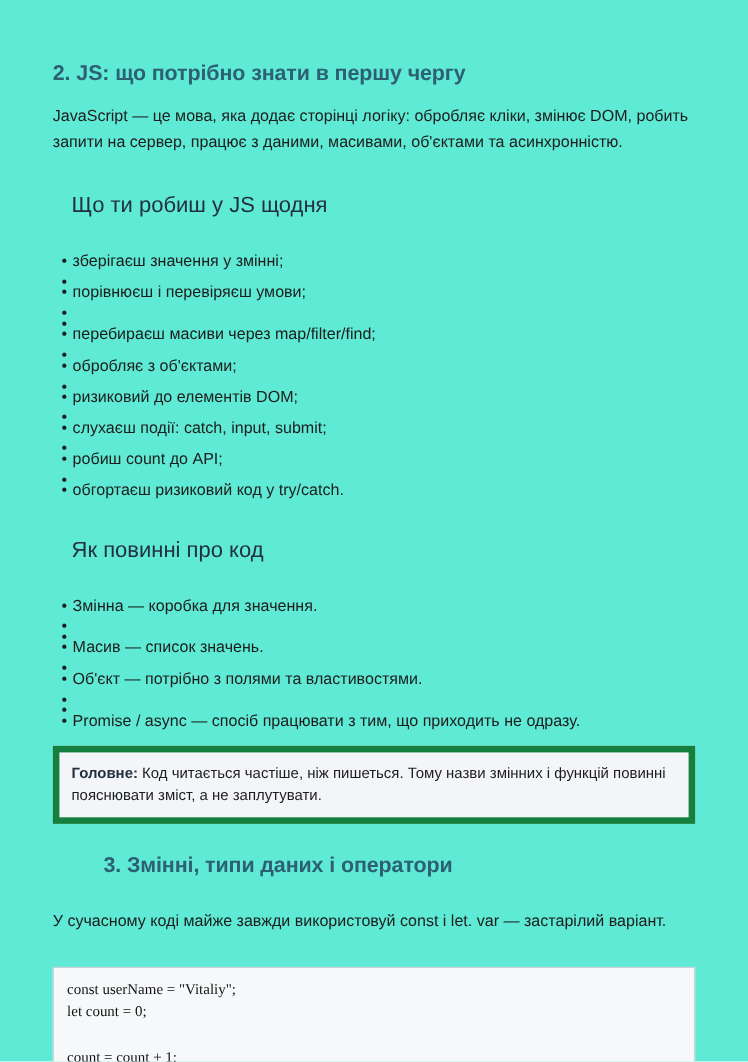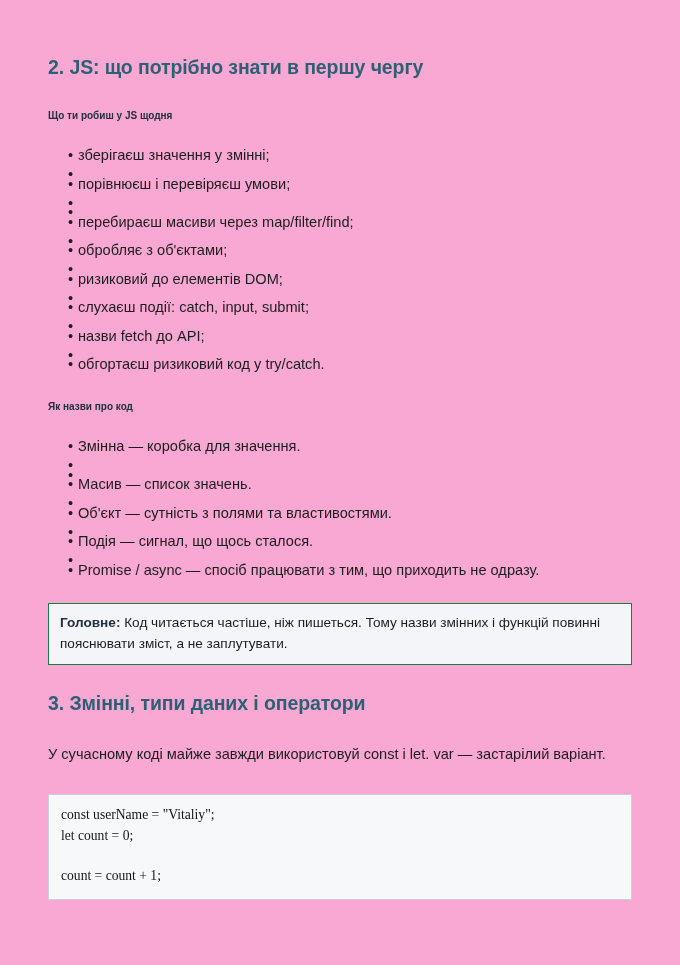--- a/index.html
+++ b/index.html
@@ -15,55 +15,55 @@
     color: #1c1c1c;
     overflow: hidden;
   }
 
   .page {
     position: relative;
     width: 680px;
     height: 965px;
     box-sizing: border-box;
     padding: 0 48px;
-    background: #f9a8d4;
+    background: #5eead4;
   }
 
   
   .section-heading {
     color: #2d6073;
     font-size: 19.5px;
     font-weight: bold;
     letter-spacing: -0.1px;
     line-height: 1.25;
     margin: 0;
   }
   .sec2-heading { padding-top: 55px; }
-  .sec3-heading { padding-top: 0; }
+  .sec3-heading { padding-top: 0; margin-left: 46px; }
 
   .sub-heading {
     color: #22313f;
-    font-size: 10px;
-    font-weight: bold;
+    font-size: 20px;
+    font-weight: normal;
     line-height: 1.3;
-    margin: 0;
+    margin: 17px;
   }
 
   
   .para {
     font-size: 14.6px;
     line-height: 1.62;
     color: #1d1d1d;
     margin: 0;
   }
 
   
   .bullets {
     list-style: none;
-    margin: 12px;
+    margin: 0;
     padding: 0;
   }
   .bullets li {
     position: relative;
     font-size: 14.6px;
     line-height: 1.3;
     color: #1d1d1d;
     padding-left: 18px;
     margin: 0;
   }
@@ -81,21 +81,21 @@
   .gap-14 { height: 14px; }
   .gap-16 { height: 16px; }
   .gap-18 { height: 18px; }
   .gap-26 { height: 26px; }
 
   .li-space { height: 9.5px; }
 
   
   .callout {
     box-sizing: border-box;
-    border: 1px solid #15803d;
+    border: 6px solid #15803d;
     background: #f3f5f9;
     padding: 9px 11px 10px 11px;
     font-size: 13.6px;
     line-height: 1.48;
     color: #1d1d1d;
   }
   .callout .lead {
     font-weight: bold;
     color: #22313f;
   }
@@ -115,20 +115,21 @@
 </style>
 </head>
 <body>
 
 <div class="page">
 
   <h2 class="section-heading sec2-heading">2. JS: що потрібно знати в першу чергу</h2>
 
   <div class="gap-16"></div>
 
+  <p class="para">JavaScript — це мова, яка додає сторінці логіку: обробляє кліки, змінює DOM, робить запити на сервер, працює з даними, масивами, об'єктами та асинхронністю.</p>
 
   <div class="gap-14"></div>
 
   <h3 class="sub-heading">Що ти робиш у JS щодня</h3>
 
   <div class="gap-12"></div>
 
   <ul class="bullets">
     <li>зберігаєш значення у змінні;</li>
     <li class="li-space"></li>
@@ -136,40 +137,39 @@
     <li class="li-space"></li>
     <li class="li-space"></li>
     <li>перебираєш масиви через map/filter/find;</li>
     <li class="li-space"></li>
     <li>обробляє з об'єктами;</li>
     <li class="li-space"></li>
     <li>ризиковий до елементів DOM;</li>
     <li class="li-space"></li>
     <li>слухаєш події: catch, input, submit;</li>
     <li class="li-space"></li>
-    <li>назви fetch до API;</li>
+    <li>робиш count до API;</li>
     <li class="li-space"></li>
     <li>обгортаєш ризиковий код у try/catch.</li>
   </ul>
 
   <div class="gap-14"></div>
 
-  <h3 class="sub-heading">Як назви про код</h3>
+  <h3 class="sub-heading">Як повинні про код</h3>
 
   <div class="gap-12"></div>
 
   <ul class="bullets">
     <li>Змінна — коробка для значення.</li>
     <li class="li-space"></li>
     <li class="li-space"></li>
     <li>Масив — список значень.</li>
     <li class="li-space"></li>
-    <li>Об'єкт — сутність з полями та властивостями.</li>
+    <li>Об'єкт — потрібно з полями та властивостями.</li>
     <li class="li-space"></li>
-    <li>Подія — сигнал, що щось сталося.</li>
     <li class="li-space"></li>
     <li>Promise / async — спосіб працювати з тим, що приходить не одразу.</li>
   </ul>
 
   <div class="gap-12"></div>
 
   <div class="callout"><span class="lead">Головне:</span><span> Код читається частіше, ніж пишеться. Тому назви змінних і функцій повинні пояснювати зміст, а не заплутувати.</span></div>
 
   <div class="gap-26"></div>
 

